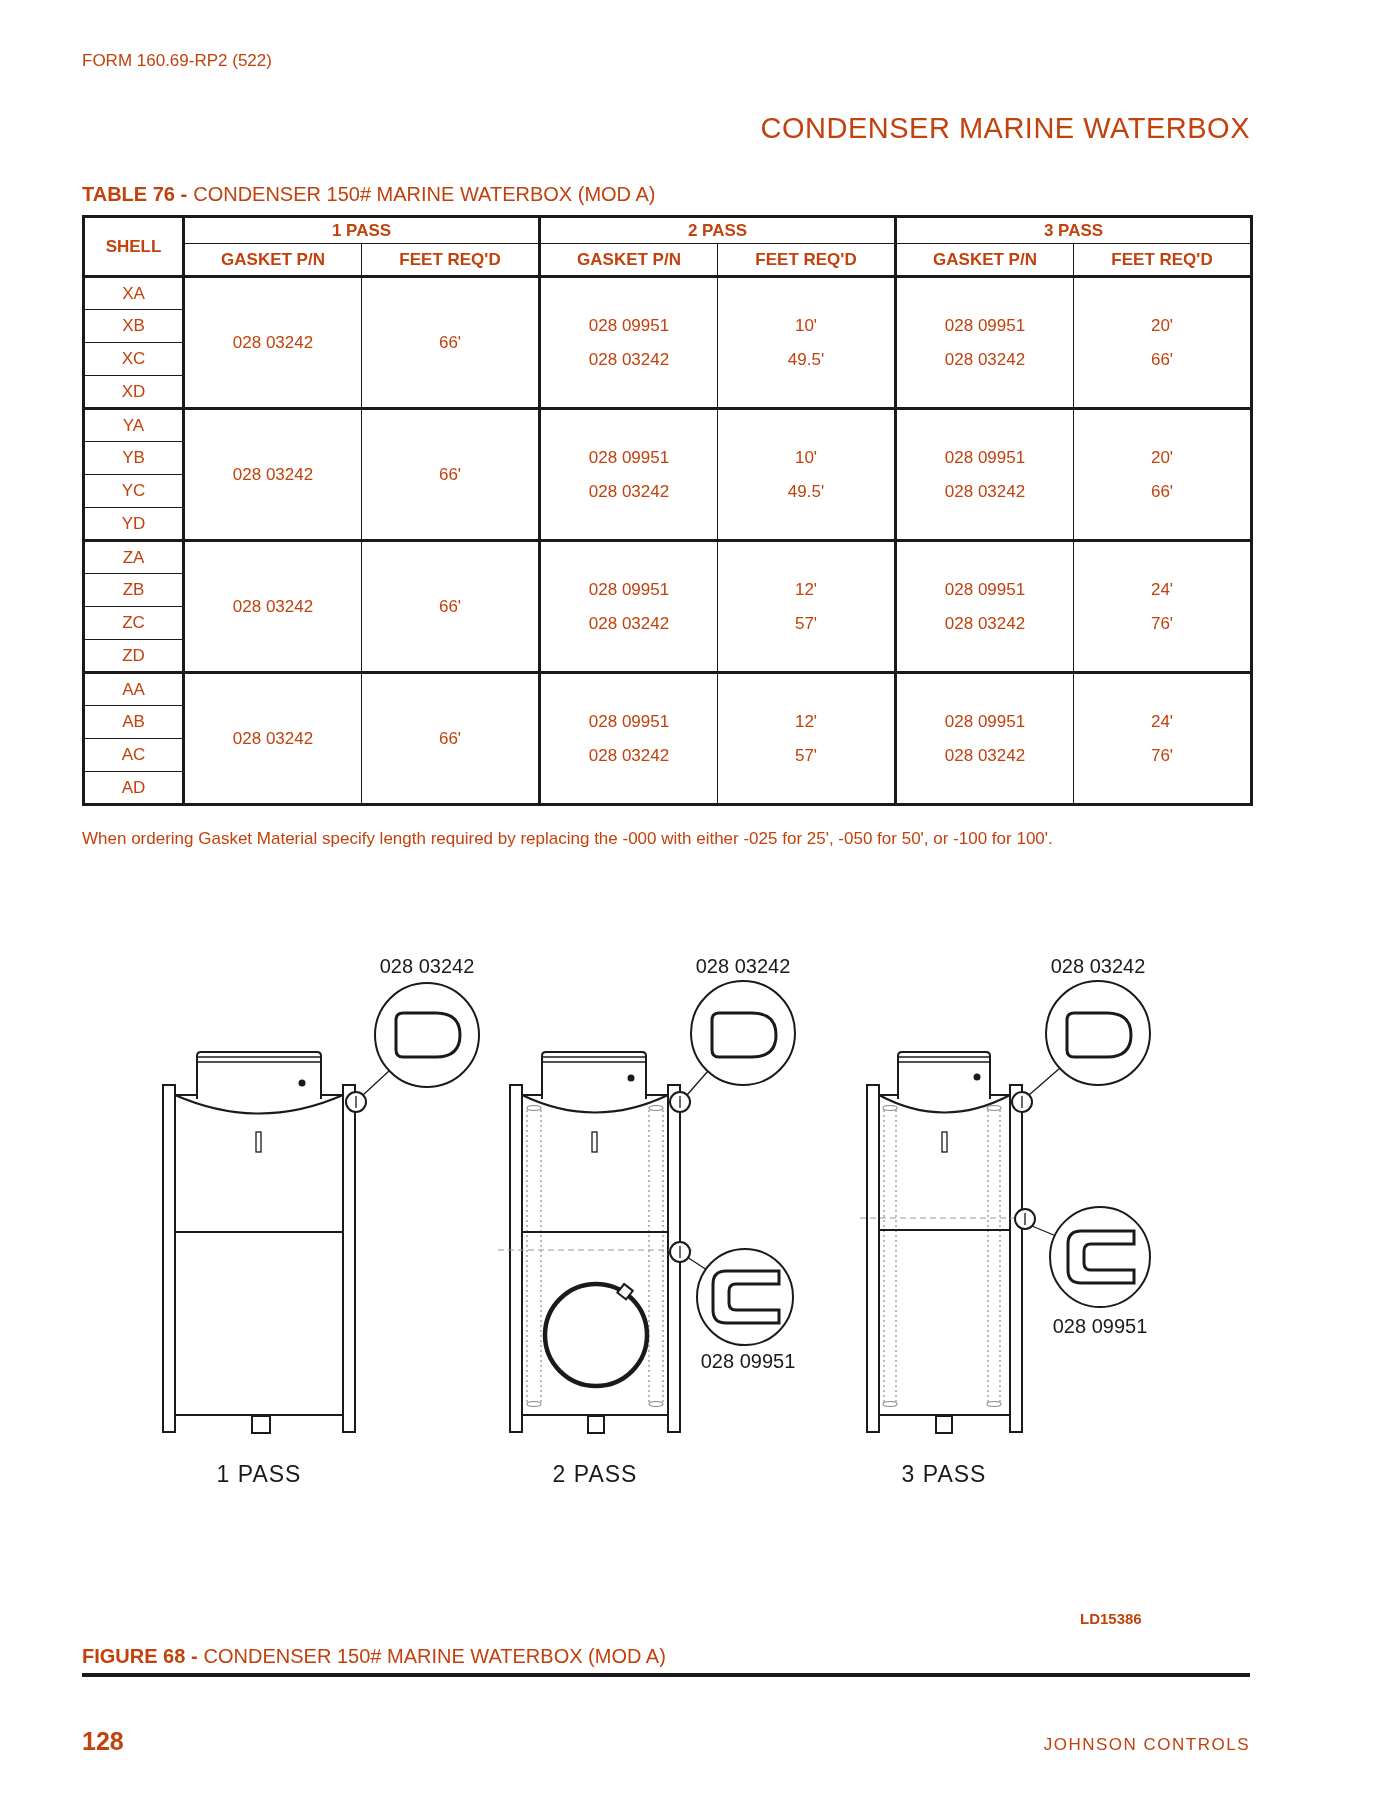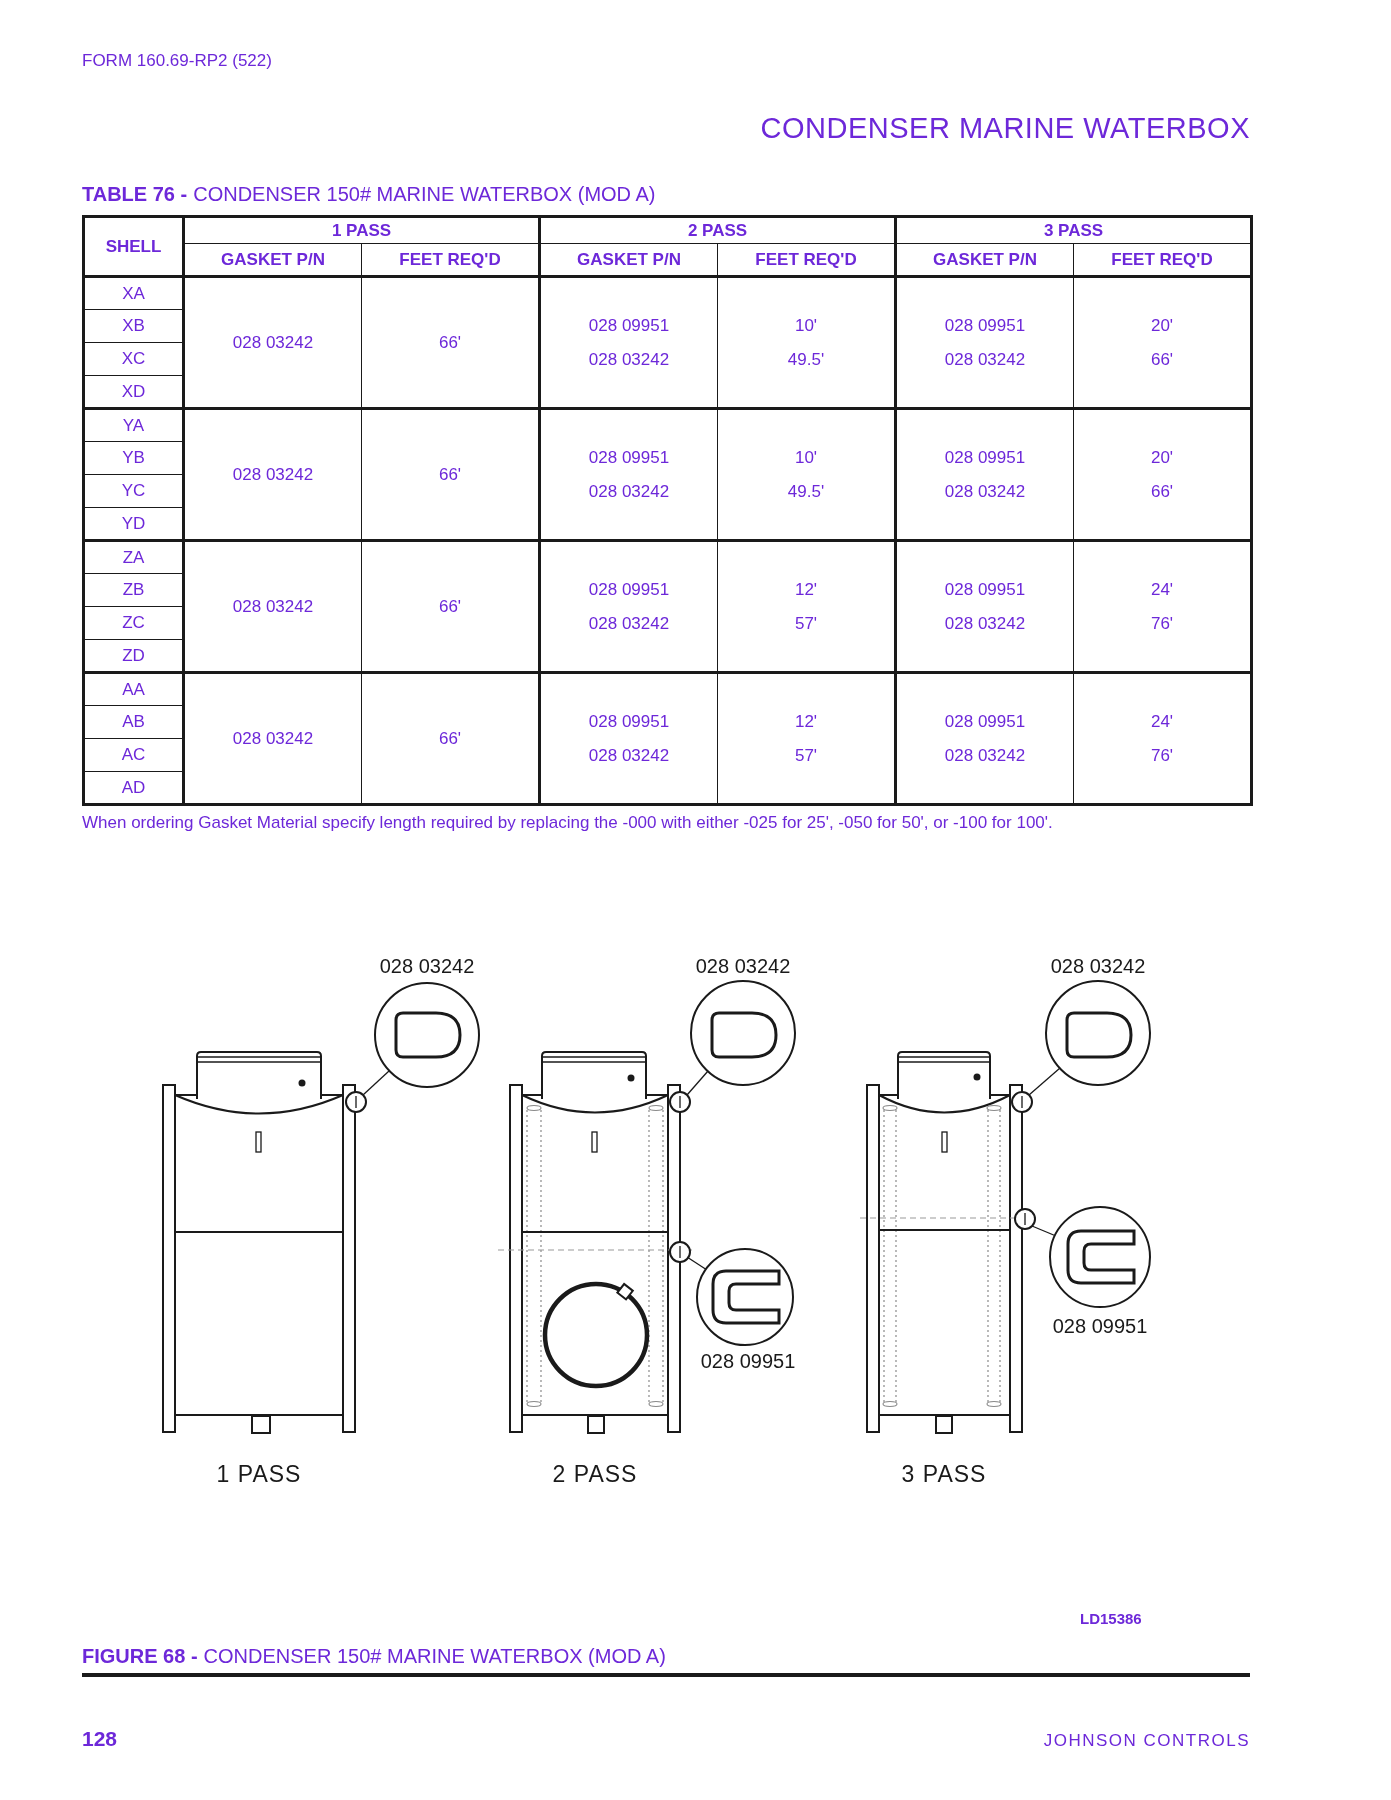--- a/index.html
+++ b/index.html
@@ -1,18 +1,18 @@
 <!DOCTYPE html>
 <html><head>
 <meta charset="utf-8">
 <style>
   html,body { margin:0; padding:0; background:#ffffff; }
   .page {
     position:relative; width:1391px; height:1800px; background:#ffffff;
-    font-family:"Liberation Sans", sans-serif; color:#6d28d9; overflow:hidden;
+    font-family:"Liberation Sans", sans-serif; color:#c2410c; overflow:hidden;
   }
   .form-number { position:absolute; left:82px; top:51px; font-size:17px; }
   .doc-title {
     position:absolute; left:82px; top:112px; width:1168px; text-align:right;
     font-size:29px; font-weight:normal; letter-spacing:.5px;
   }
   .table-caption { position:absolute; left:82px; top:183px; font-size:20px; }
   .table-caption .b { font-weight:bold; margin-right:6px; }
 
   table.data {
@@ -27,40 +27,40 @@
   tr.hrow1 { height:27px; } tr.hrow2 { height:33px; }
   table.data tbody tr { height:33px; }
   .bb3 { border-bottom-width:3px !important; }
   .bl3 { border-left-width:3px !important; }
   .br3 { border-right-width:3px !important; }
   td .lines { display:flex; flex-direction:column; gap:14px; align-items:center; }
   td .lines div { line-height:20px; }
 
   .note { position:absolute; left:82px; top:813px; width:1180px; }
   .note-label { font-size:17px; font-weight:bold; }
-  .note-text { font-size:17px; margin-top:0; }
+  .note-text { font-size:17px; margin-top:16px; }
 
   .figure-svg { position:absolute; left:0; top:0; width:1391px; height:1800px; }
   .ln  { stroke:#1a1a1a; stroke-width:2; fill:none; }
   .fw  { fill:#ffffff; }
   .thin { stroke-width:1.3; }
   .thick { stroke-width:4.5; }
   .gask { stroke-width:3; }
   .tube { stroke:#8a8a8a; stroke-width:1.2; stroke-dasharray:2 3; fill:none; }
   .tubeend { stroke:#8a8a8a; stroke-width:1.1; fill:none; }
   .secline { stroke:#9a9a9a; stroke-width:1.2; stroke-dasharray:6 4; fill:none; }
   text.dlabel { font-family:"Liberation Sans",sans-serif; font-size:20px; fill:#1a1a1a; text-anchor:middle; }
   text.dcaption { font-family:"Liberation Sans",sans-serif; font-size:23px; letter-spacing:1px; fill:#1a1a1a; text-anchor:middle; }
 
   .drawing-id { position:absolute; left:1080px; top:1610px; width:150px; font-size:15px;font-weight:bold; }
   .fig-caption { position:absolute; left:82px; top:1645px; font-size:20px; }
   .fig-caption .b { font-weight:bold; margin-right:6px; }
   .rule { position:absolute; left:82px; top:1673px; width:1168px; height:4px; background:#1a1a1a; }
   .footer { position:absolute; left:82px; top:1727px; width:1168px; display:flex; justify-content:space-between; align-items:baseline; }
-  .page-number { font-size:21px; font-weight:bold; }
+  .page-number { font-size:25px; font-weight:bold; }
   .company { font-size:17px; letter-spacing:1.5px; }
 </style>
 </head>
 <body>
 
 <div class="page">
 
   <div class="form-number">FORM 160.69-RP2 (522)</div>
 
   <div class="doc-title">CONDENSER MARINE WATERBOX</div>

